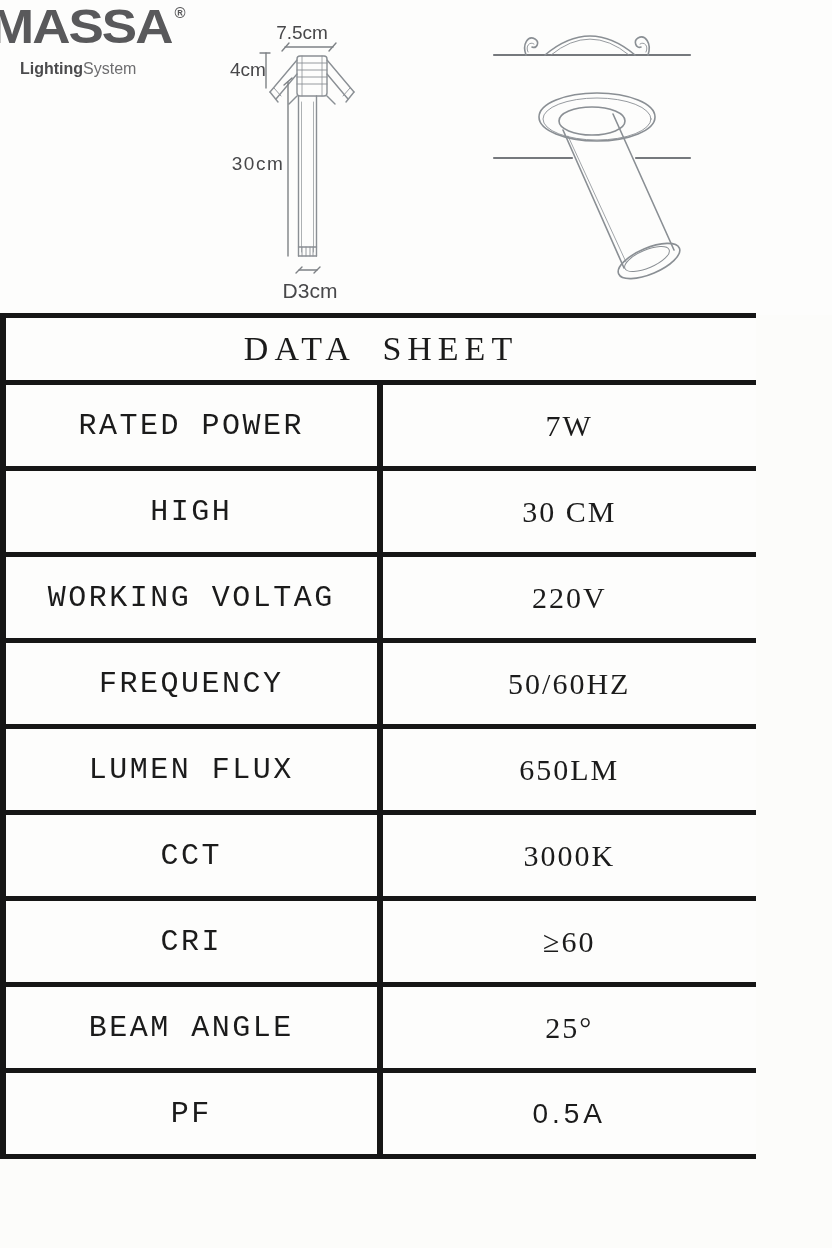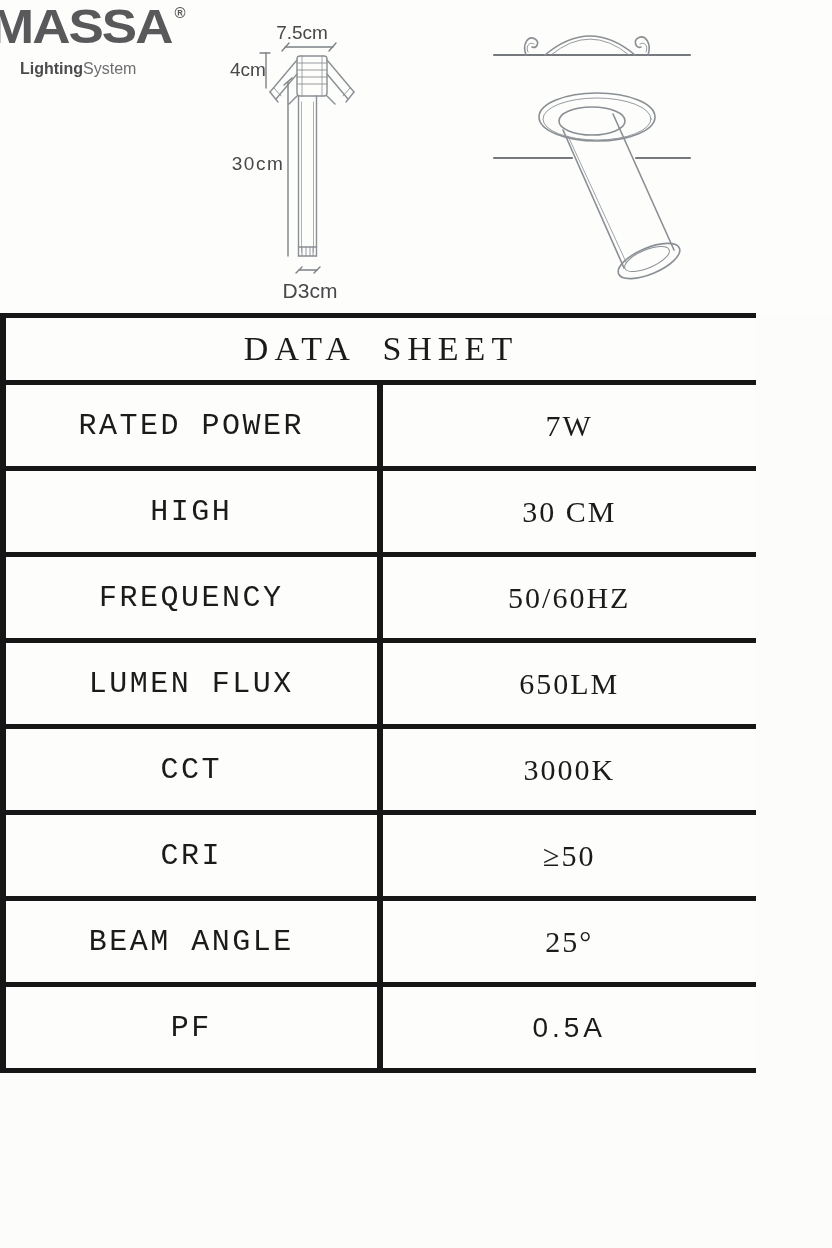--- a/index.html
+++ b/index.html
@@ -159,34 +159,38 @@
   </tr>
   <tr>
     <td class="label-cell">RATED POWER</td>
     <td class="value-cell">7W</td>
   </tr>
   <tr>
     <td class="label-cell">HIGH</td>
     <td class="value-cell">30 CM</td>
   </tr>
   <tr>
+    <td class="label-cell">WORKING VOLTAG</td>
+    <td class="value-cell">220V</td>
+  </tr>
+  <tr>
     <td class="label-cell">FREQUENCY</td>
     <td class="value-cell">50/60HZ</td>
   </tr>
   <tr>
     <td class="label-cell">LUMEN FLUX</td>
     <td class="value-cell">650LM</td>
   </tr>
   <tr>
     <td class="label-cell">CCT</td>
     <td class="value-cell">3000K</td>
   </tr>
   <tr>
     <td class="label-cell">CRI</td>
-    <td class="value-cell">≥50</td>
+    <td class="value-cell">≥60</td>
   </tr>
   <tr>
     <td class="label-cell">BEAM ANGLE</td>
     <td class="value-cell">25°</td>
   </tr>
   <tr>
     <td class="label-cell">PF</td>
     <td class="value-cell sans">0.5A</td>
   </tr>
 </tbody>

